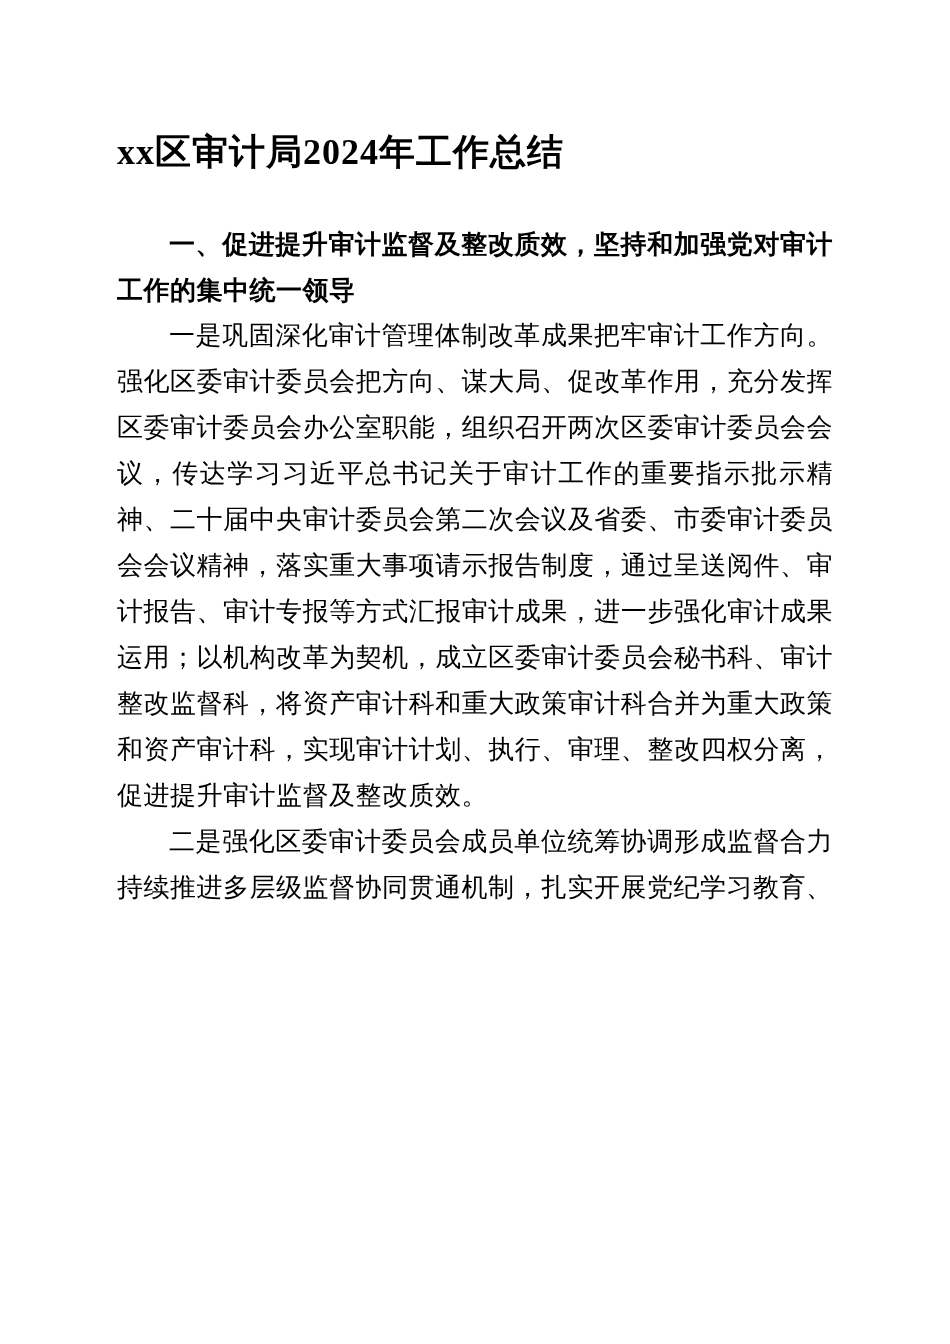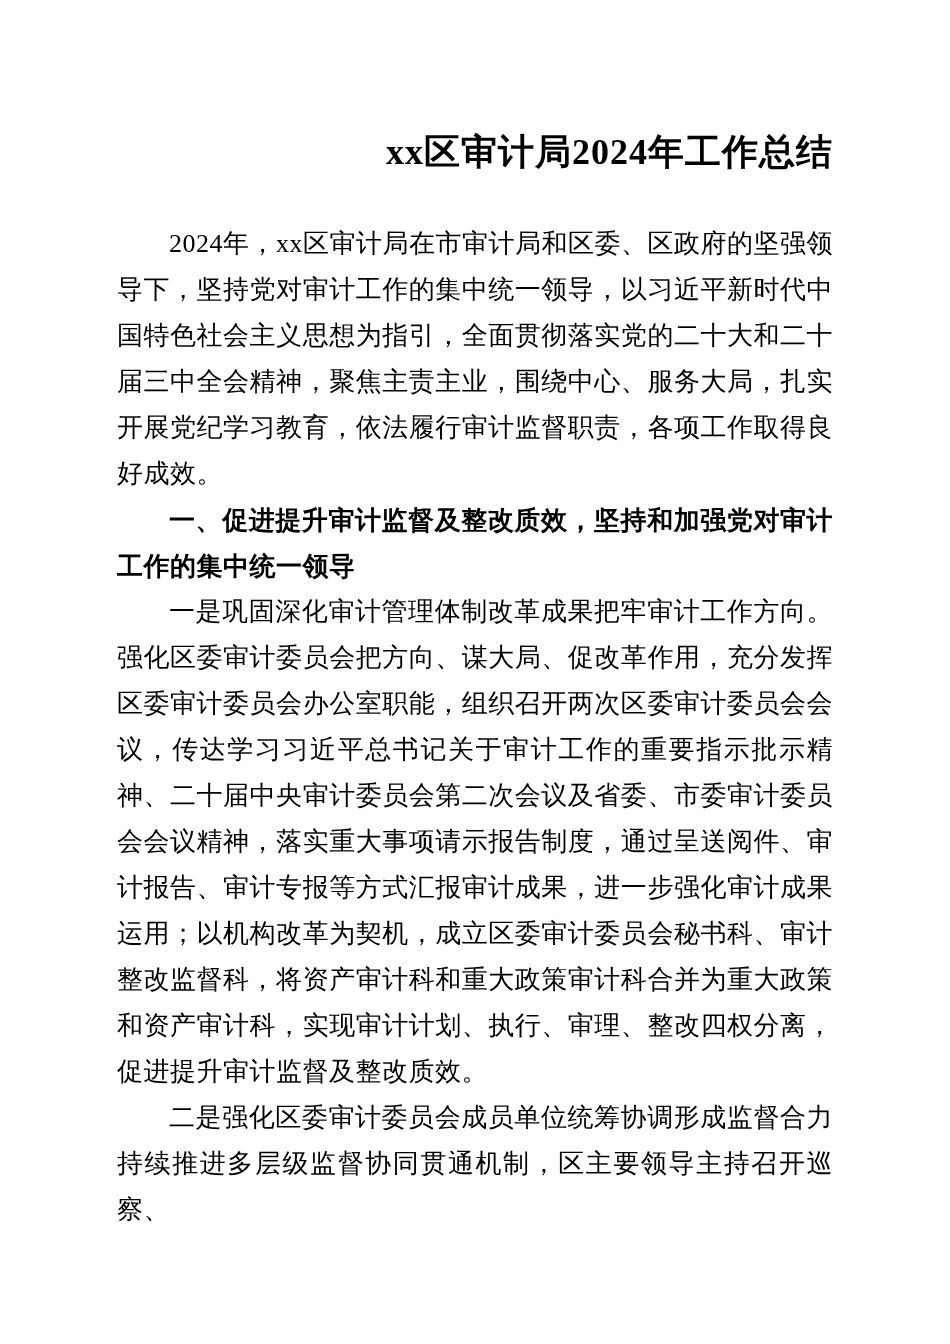--- a/index.html
+++ b/index.html
@@ -16,21 +16,21 @@
       box-sizing: border-box;
       width: 950px;
       height: 1344px;
       background: #ffffff;
       padding: 130px 117px 40px 117px;
       overflow: hidden;
       color: #000000;
     }
     .doc-title {
       margin: 0 0 46px 0;
-      text-align: right;
+      text-align: left;
       font-family: "Liberation Serif", "DejaVu Serif", serif;
       font-weight: 700;
       font-size: 36px;
       line-height: 1.25;
       color: #000000;
       letter-spacing: 1px;
     }
     .para {
       margin: 0;
       font-family: "Liberation Serif", "DejaVu Serif", serif;
@@ -52,20 +52,19 @@
       text-indent: 2em;
       letter-spacing: 0.5px;
     }
   </style>
 </head>
 <body>
 
 <div class="page">
   <h1 class="doc-title">xx区审计局2024年工作总结</h1>
 
-  <p class="para">2024年，xx区审计局在市审计局和区委、区政府的坚强领导下，坚持党对审计工作的集中统一领导，以习近平新时代中国特色社会主义思想为指引，全面贯彻落实党的二十大和二十届三中全会精神，聚焦主责主业，围绕中心、服务大局，扎实开展党纪学习教育，依法履行审计监督职责，各项工作取得良好成效。</p>
 
   <h2 class="section-heading">一、促进提升审计监督及整改质效，坚持和加强党对审计工作的集中统一领导</h2>
 
   <p class="para">一是巩固深化审计管理体制改革成果把牢审计工作方向。强化区委审计委员会把方向、谋大局、促改革作用，充分发挥区委审计委员会办公室职能，组织召开两次区委审计委员会会议，传达学习习近平总书记关于审计工作的重要指示批示精神、二十届中央审计委员会第二次会议及省委、市委审计委员会会议精神，落实重大事项请示报告制度，通过呈送阅件、审计报告、审计专报等方式汇报审计成果，进一步强化审计成果运用；以机构改革为契机，成立区委审计委员会秘书科、审计整改监督科，将资产审计科和重大政策审计科合并为重大政策和资产审计科，实现审计计划、执行、审理、整改四权分离，促进提升审计监督及整改质效。</p>
 
-  <p class="para">二是强化区委审计委员会成员单位统筹协调形成监督合力持续推进多层级监督协同贯通机制，区主要领导主持召开巡察、</p>
+  <p class="para">二是强化区委审计委员会成员单位统筹协调形成监督合力持续推进多层级监督协同贯通机制，扎实开展党纪学习教育、</p>
 </div>
 
 </body></html>

